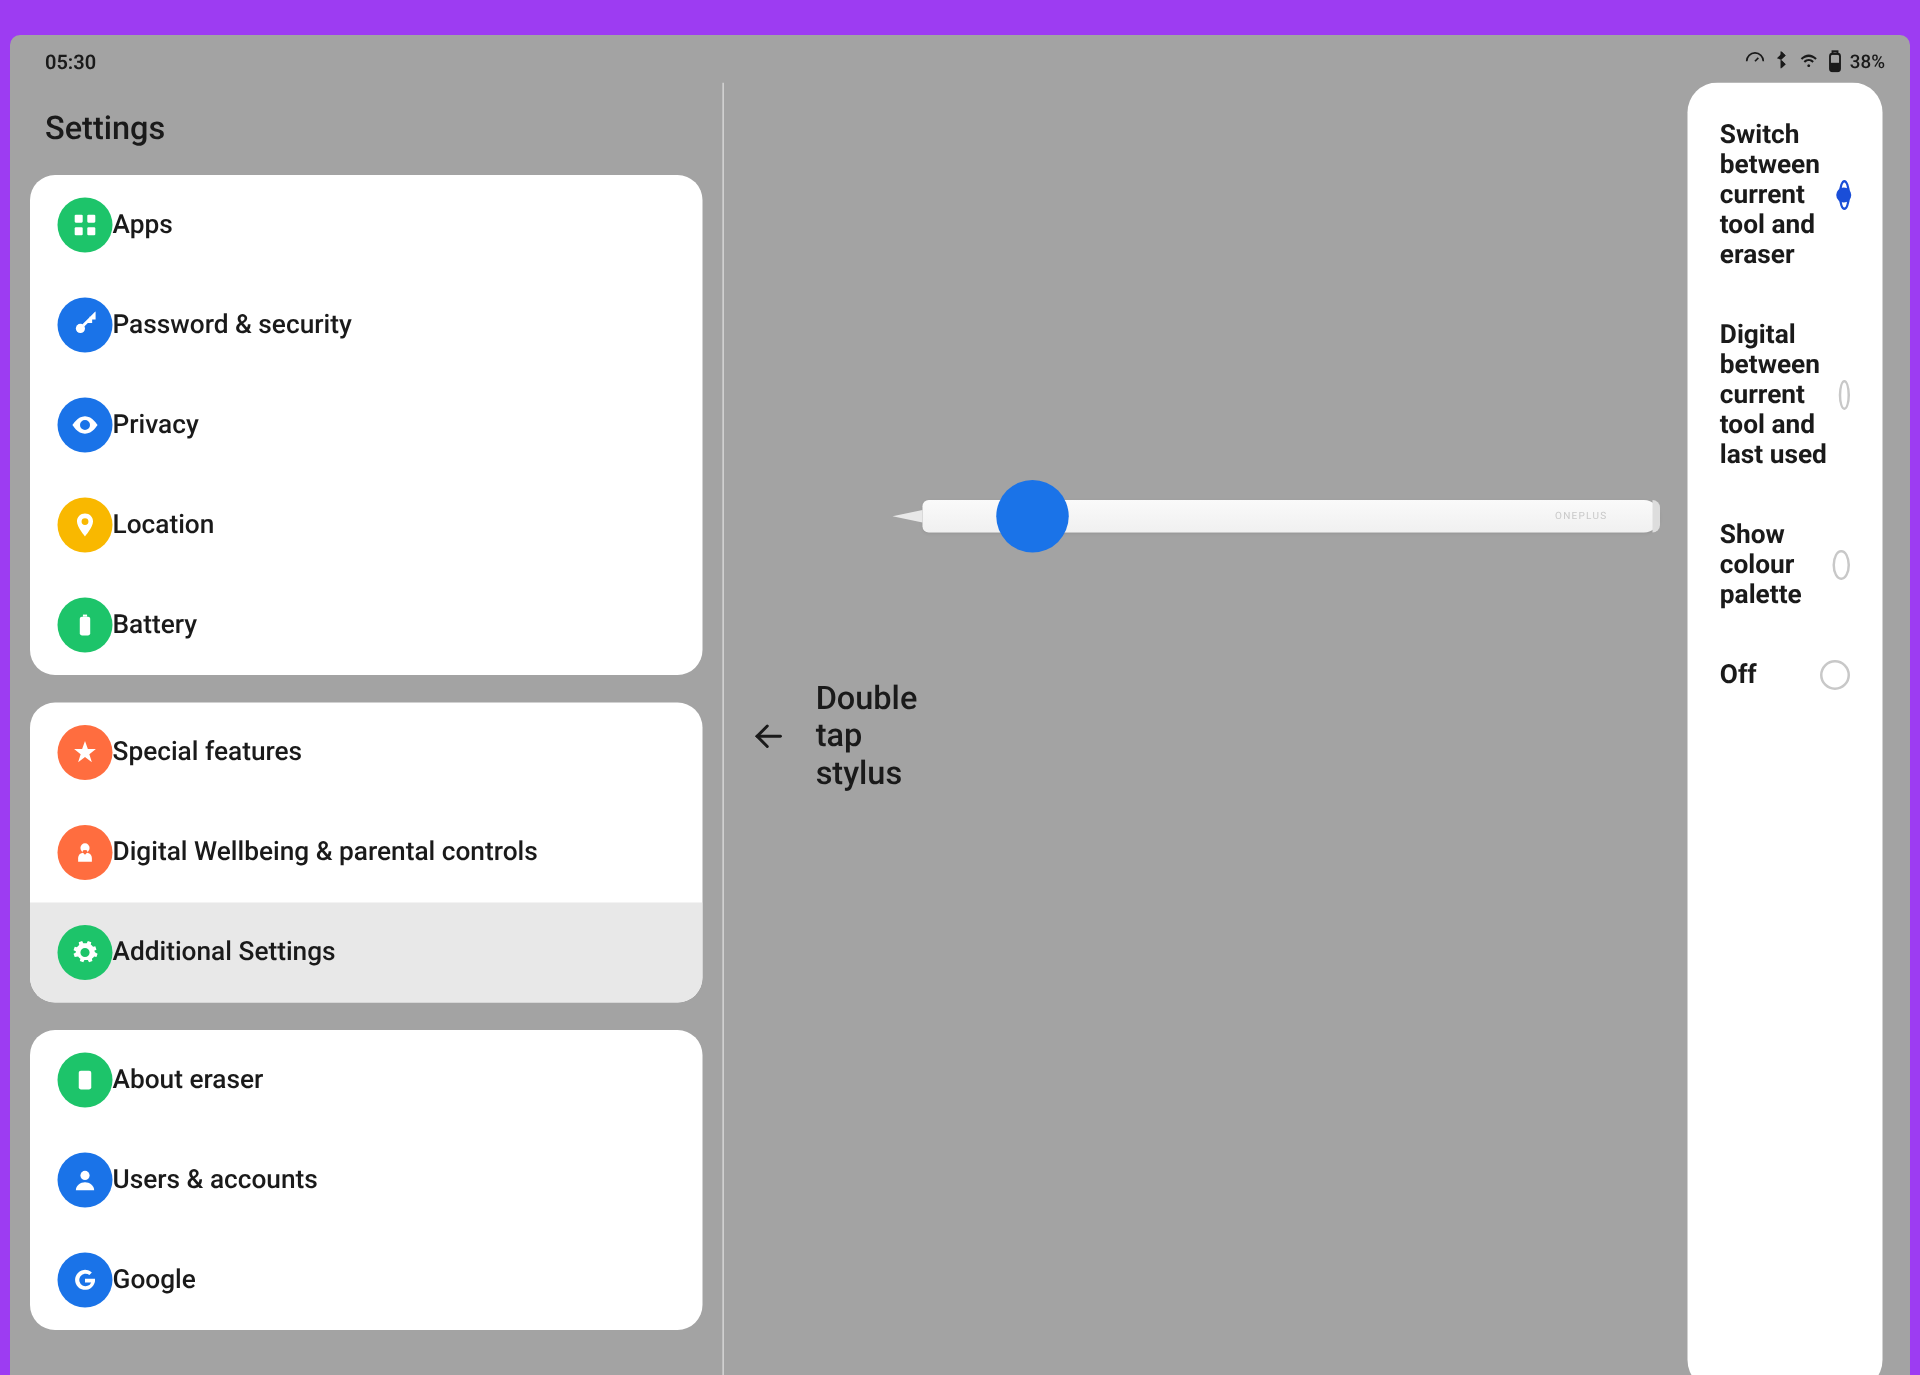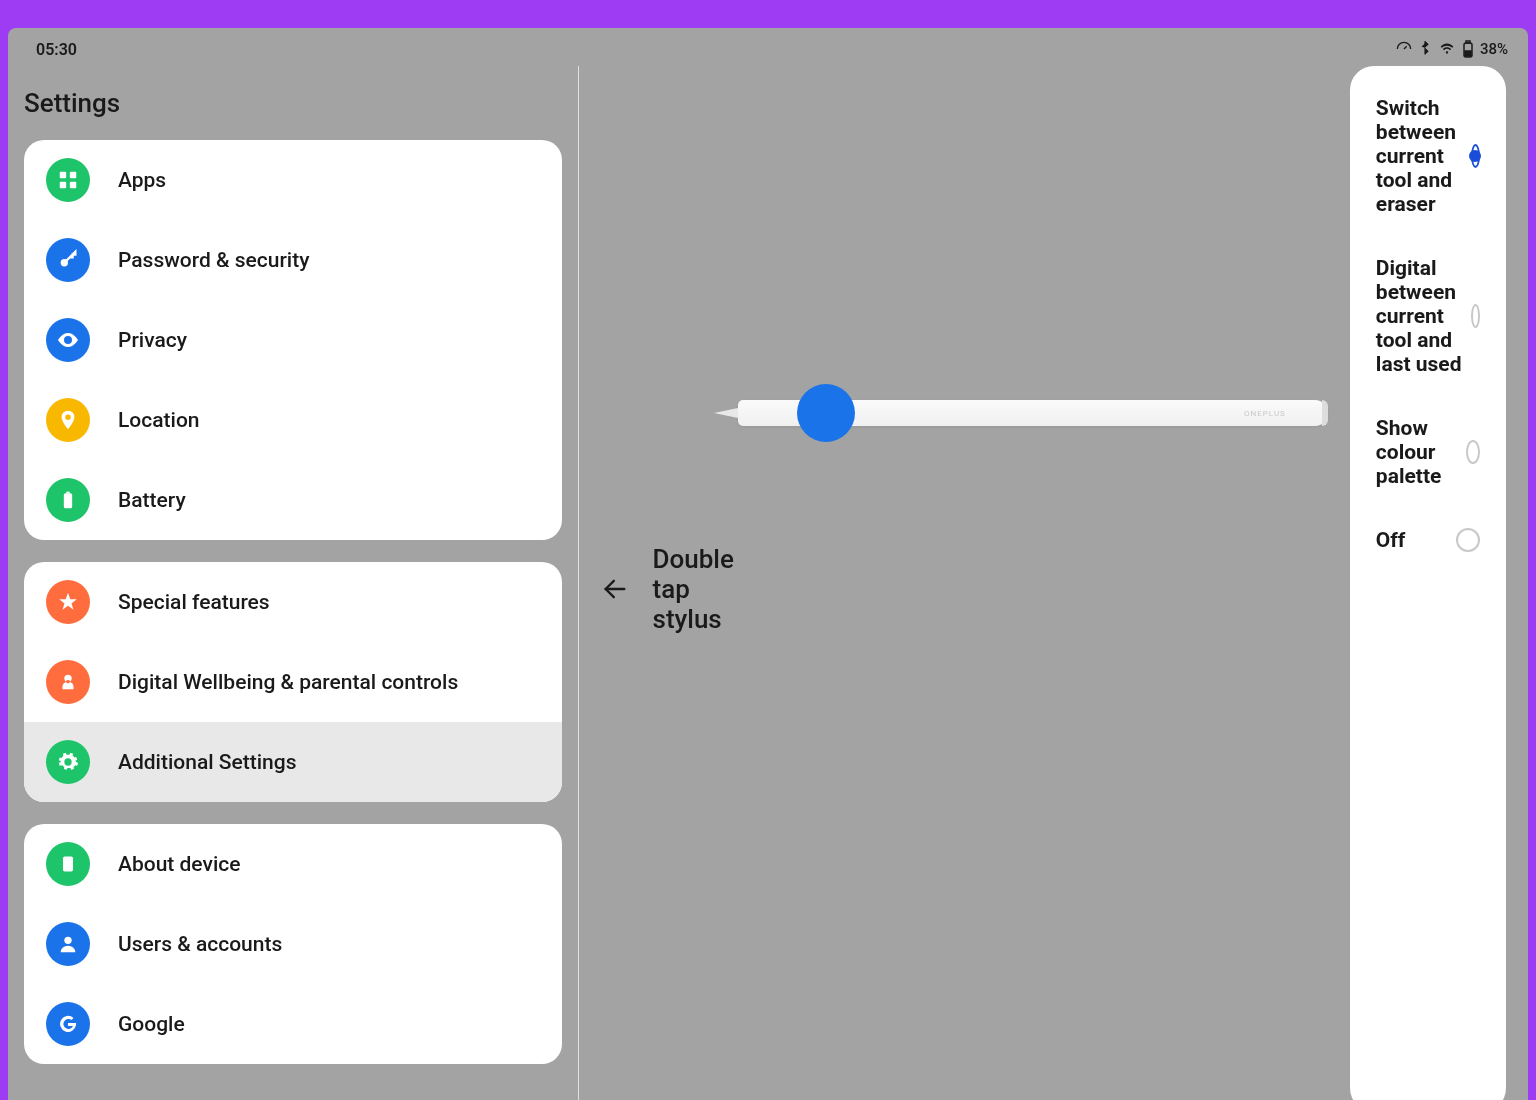--- a/index.html
+++ b/index.html
@@ -47,39 +47,38 @@
   .sidebar {
     width: 617px;
     border-right: 1px solid #e0e0e0;
     display: flex;
     flex-direction: column;
     overflow: hidden;
   }
   .sidebar-title {
     font-size: 26px;
     font-weight: 500;
-    padding: 22px 0 22px 16px;
+    padding: 22px 0 22px 28px;
     color: #1a1a1a;
   }
   .settings-list {
     flex: 1;
     overflow-y: auto;
     padding: 0 16px 20px 16px;
   }
   .settings-group {
     background: #fff;
     border-radius: 20px;
     margin-bottom: 22px;
     overflow: hidden;
   }
   .settings-item {
     display: flex;
     align-items: center;
     padding: 18px 22px;
-    gap: 28px;
     cursor: pointer;
   }
   .settings-item.selected {
     background: #e8e8e8;
   }
   .settings-icon {
     width: 44px;
     height: 44px;
     border-radius: 50%;
     display: flex;
@@ -330,21 +329,21 @@
               <span class="settings-label">Additional Settings</span>
             </div>
           </div>
           <div class="settings-group">
             <div class="settings-item">
               <div class="settings-icon" style="background: rgb(29, 196, 106);">
                 <svg width="20" height="22" viewBox="0 0 24 24" fill="#fff">
                   <rect x="6" y="3" width="12" height="18" rx="2"></rect>
                 </svg>
               </div>
-              <span class="settings-label">About device</span>
+              <span class="settings-label">About eraser</span>
             </div>
             <div class="settings-item">
               <div class="settings-icon" style="background: rgb(26, 115, 232);">
                 <svg width="22" height="22" viewBox="0 0 24 24" fill="#fff">
                   <circle cx="12" cy="8" r="4"></circle>
                   <path d="M4 21c0-4 4-7 8-7s8 3 8 7"></path>
                 </svg>
               </div>
               <span class="settings-label">Users &amp; accounts</span>
             </div>

